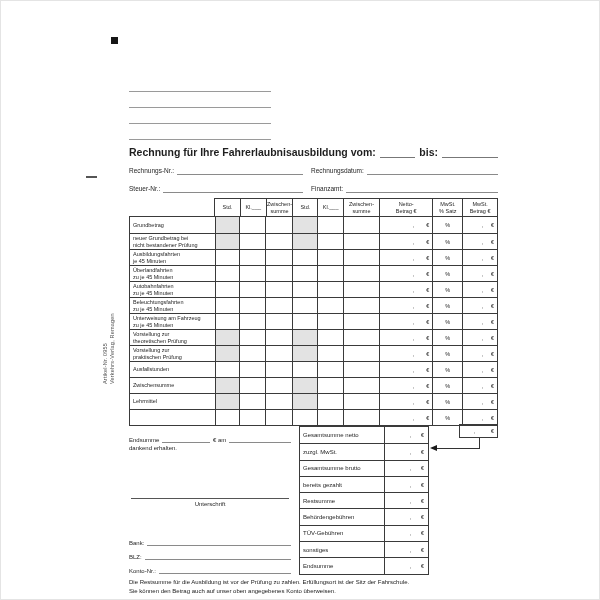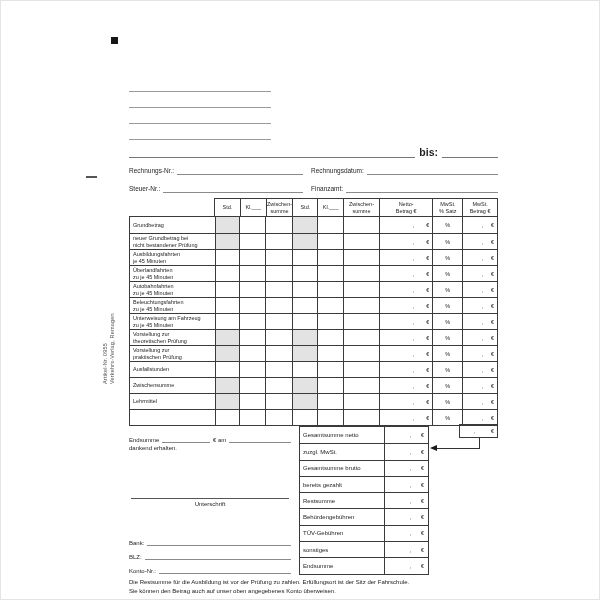--- a/index.html
+++ b/index.html
@@ -78,20 +78,21 @@
     <span>Artikel-Nr. 0955</span>
     <span>Verkehrs-Verlag, Remagen</span>
   </div>
 
   <div class="addr" style="top:90px"></div>
   <div class="addr" style="top:106px"></div>
   <div class="addr" style="top:122px"></div>
   <div class="addr" style="top:138px"></div>
 
   <div class="title-row">
+    <span class="title-text">Rechnung für Ihre Fahrerlaubnisausbildung vom:</span>
     <span class="blank" style="flex:1"></span>
     <span class="title-text">bis:</span>
     <span class="blank" style="width:56px"></span>
   </div>
 
   <div class="fgroup" style="left:128px;top:165px;width:174px">
     <span class="flabel">Rechnungs-Nr.:</span>
     <span class="blank"></span>
   </div>
   <div class="fgroup" style="left:310px;top:165px;width:187px">

